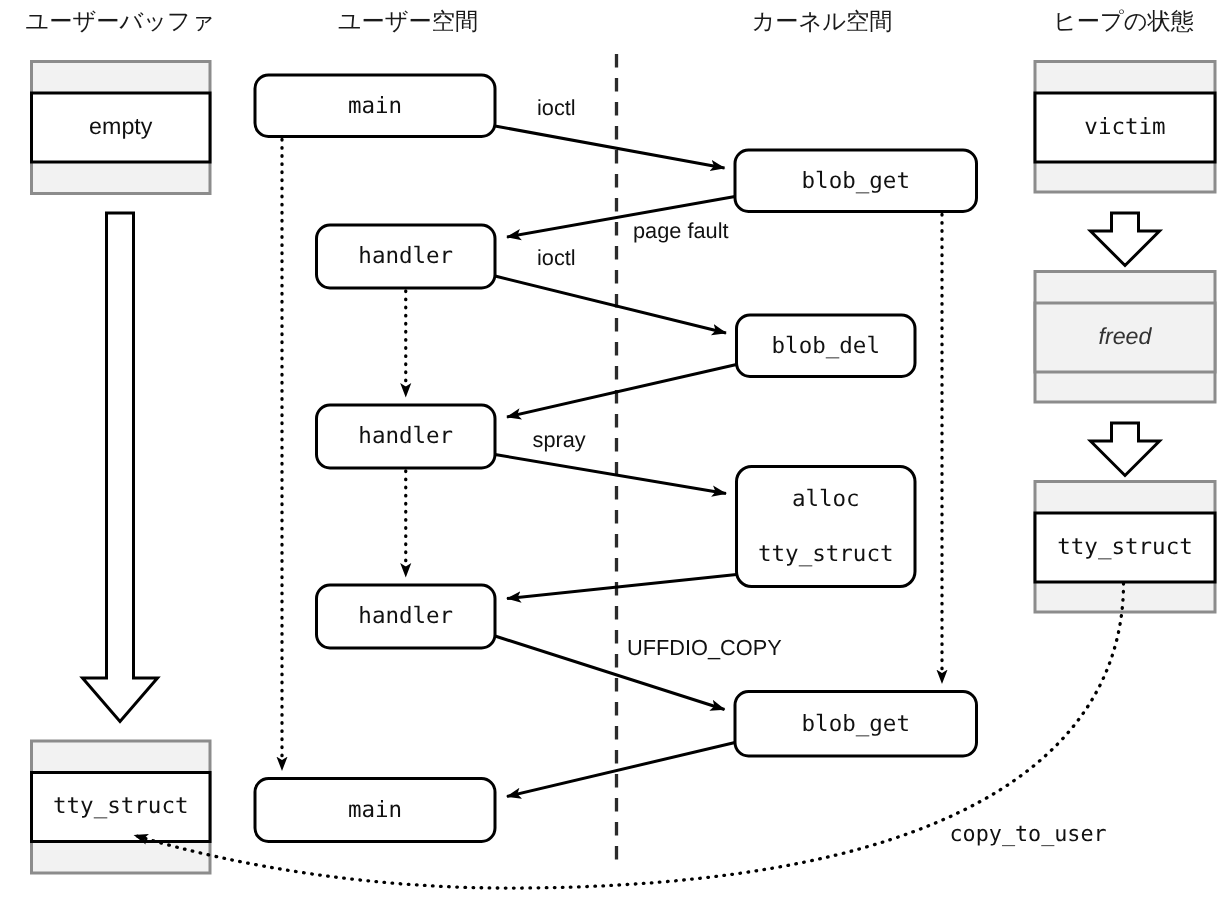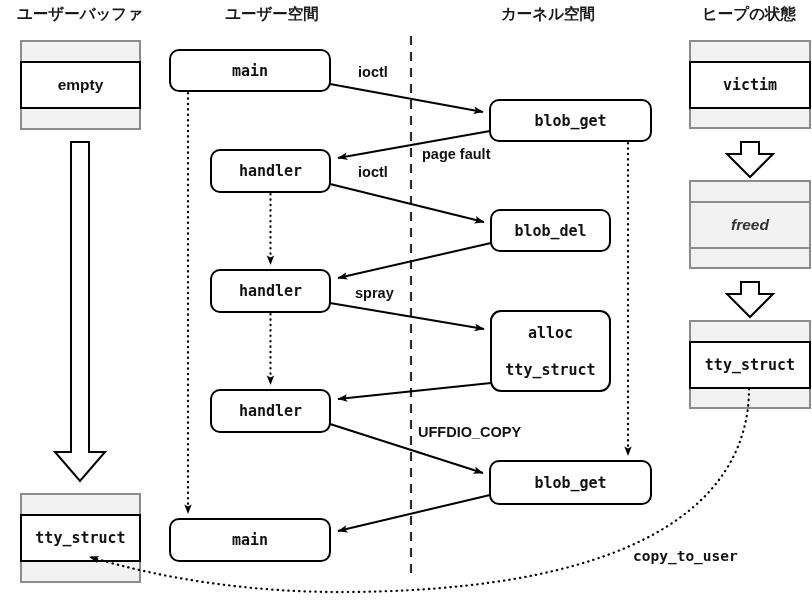--- a/index.html
+++ b/index.html
@@ -10,21 +10,20 @@
   body {
     width: 812px;
     height: 603px;
     overflow: hidden;
     font-family: "Liberation Sans", sans-serif;
   }
   #diagram-root {
     position: relative;
     width: 812px;
     height: 603px;
-    font-weight: bold;
   }
   svg.diagram {
     display: block;
     width: 812px;
     height: 603px;
   }
   .col-header {
     font-family: "Liberation Sans", sans-serif;
     font-size: 15.5px;
     fill: #1a1a1a;

